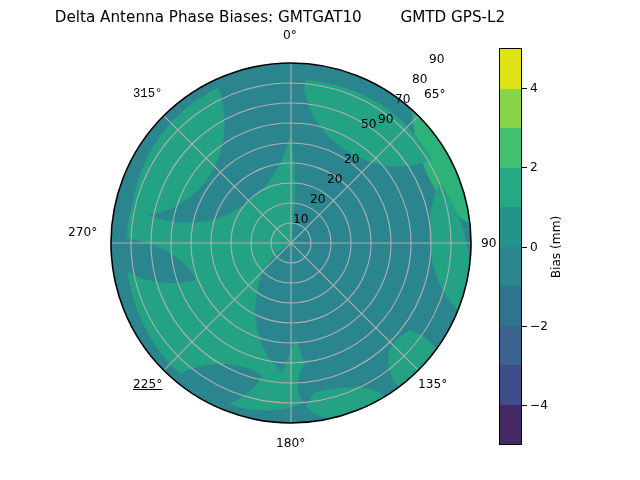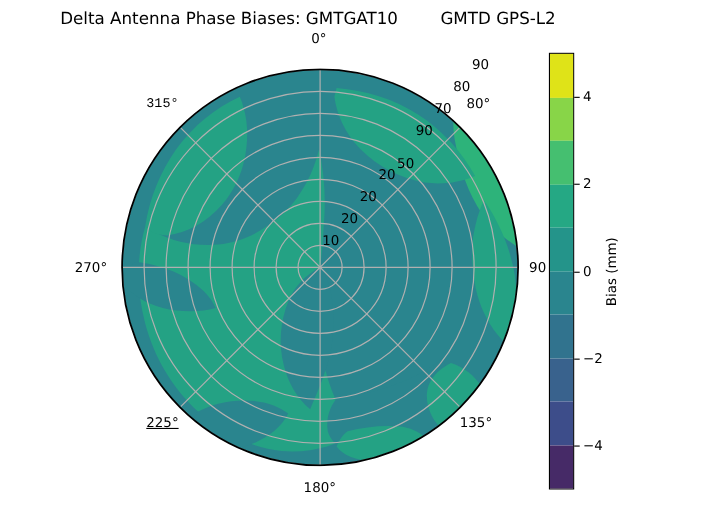--- a/index.html
+++ b/index.html
@@ -236,34 +236,34 @@
         <line x1="307.7" y1="54.3" x2="54.3" y2="307.7"></line>
       </g>
 
       <circle cx="181" cy="181" r="180" fill="none" stroke="#000000" stroke-width="1.6"></circle>
     </svg>
 
     <span class="rad-label" style="left:183px; top:151px;">10</span>
     <span class="rad-label" style="left:200px; top:131px;">20</span>
     <span class="rad-label" style="left:217px; top:111px;">20</span>
     <span class="rad-label" style="left:234px; top:91px;">20</span>
-    <span class="rad-label" style="left:251px; top:81px;text-align:center;">50</span>
+    <span class="rad-label" style="left:251px; top:56px;text-align:center;">50</span>
     <span class="rad-label" style="left:268px; top:51px;">90</span>
     <span class="rad-label" style="left:285px; top:31px;">70</span>
     <span class="rad-label" style="left:302px; top:11px;">80</span>
     <span class="rad-label" style="left:319px; top:-9px;">90</span>
   </div>
 
   <span class="ang-label" style="left:283px; top:29px;">0°</span>
-  <span class="ang-label" style="left:424px; top:88px;">80°</span>
+  <span class="ang-label" style="left:424px; top:88px;">65°</span>
   <span class="ang-label" style="left:481px; top:237px;">90</span>
   <span class="ang-label" style="left:418px; top:378px;">135°</span>
   <span class="ang-label" style="left:276px; top:437px;">180°</span>
   <span class="ang-label" style="left:133px; top:378px;text-decoration:underline;">225°</span>
-  <span class="ang-label" style="left:68px;  top:237px;text-align:right;">270°</span>
+  <span class="ang-label" style="left:68px;  top:226px;text-align:right;">270°</span>
   <span class="ang-label" style="left:133px; top:88px;font-family:Liberation Mono, monospace;">315°</span>
 
   <div id="colorbar-wrap">
     <div id="colorbar">
       <div class="band" style="background: rgb(223, 227, 24);"></div>
       <div class="band" style="background: rgb(136, 213, 72);"></div>
       <div class="band" style="background: rgb(69, 191, 112);"></div>
       <div class="band" style="background: rgb(37, 168, 132);"></div>
       <div class="band" style="background: rgb(36, 148, 138);"></div>
       <div class="band" style="background: rgb(42, 133, 142);"></div>

